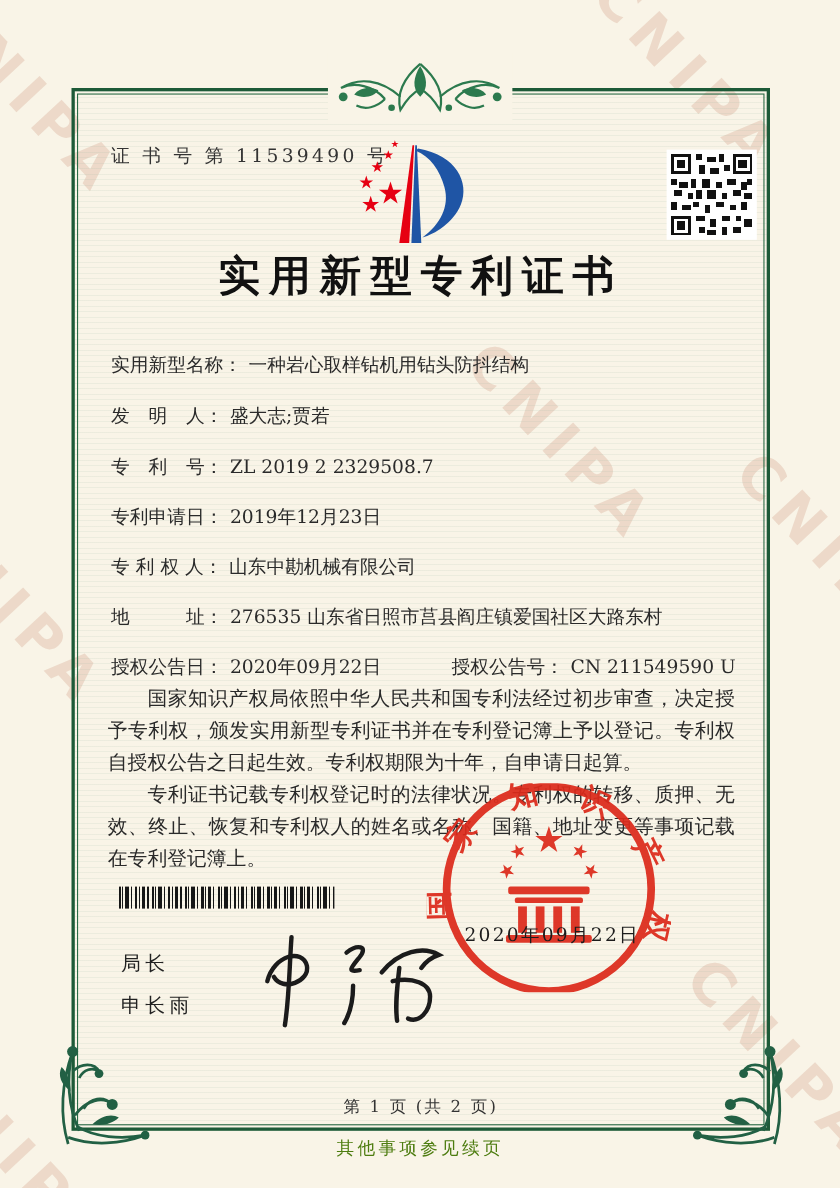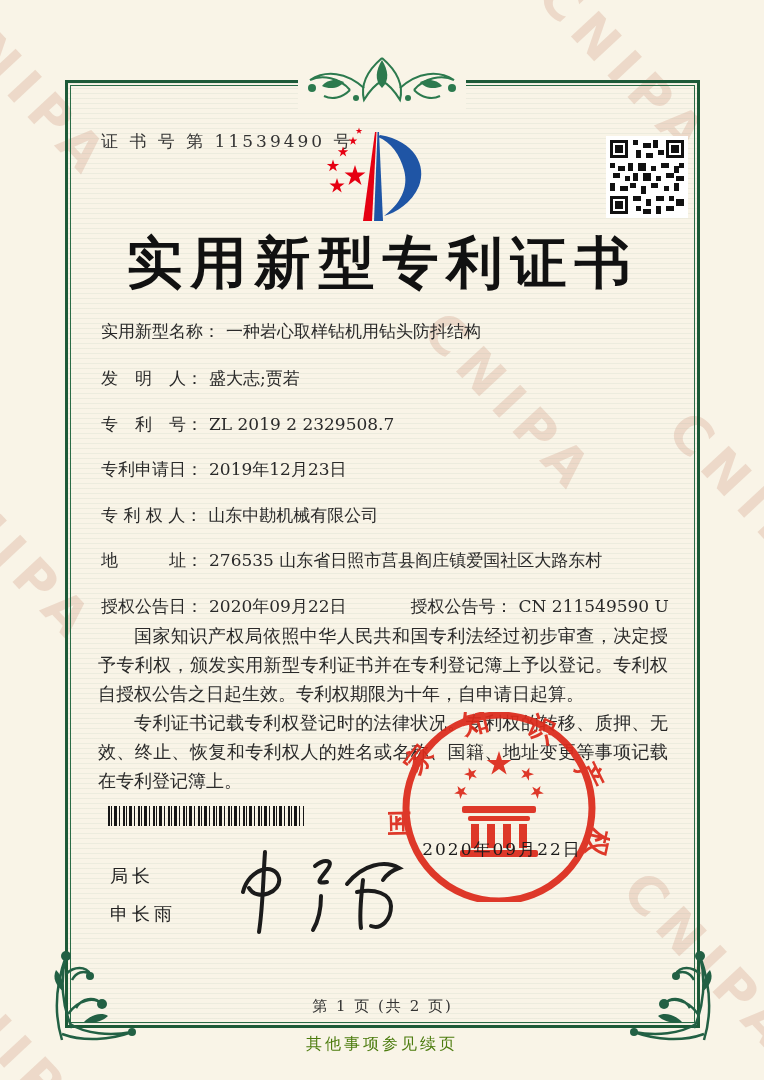--- a/index.html
+++ b/index.html
@@ -25,21 +25,21 @@
     background:
       repeating-linear-gradient(180deg, rgba(150,180,160,0.13) 0 1px, rgba(0,0,0,0) 1px 5px);
   }
   .frame-inner{
     position:absolute;inset:2px;border:1px solid #2a6b46;
   }
   .content{position:absolute;left:65px;top:80px;width:635px;height:948px;}
   .certno{position:absolute;left:36px;top:50px;font-size:17px;letter-spacing:3px;color:#333;}
   .title{
     position:absolute;left:0;top:146px;width:100%;text-align:center;
-    font-size:56px;font-weight:bold;letter-spacing:8px;color:#111;
+    font-size:38px;font-weight:bold;letter-spacing:8px;color:#111;
   }
   .row{position:absolute;left:36px;font-size:17px;white-space:nowrap;color:#2a2a2a;}
   .row .lab{display:inline-block;}
   .row .val{margin-left:6px;}
   .grant2{margin-left:64px;}
   .paras{
     position:absolute;left:33px;top:541px;width:570px;
     font-size:18px;line-height:29px;text-align:justify;color:#2a2a2a;
   }
   .paras p{margin:0;text-indent:2em;}

